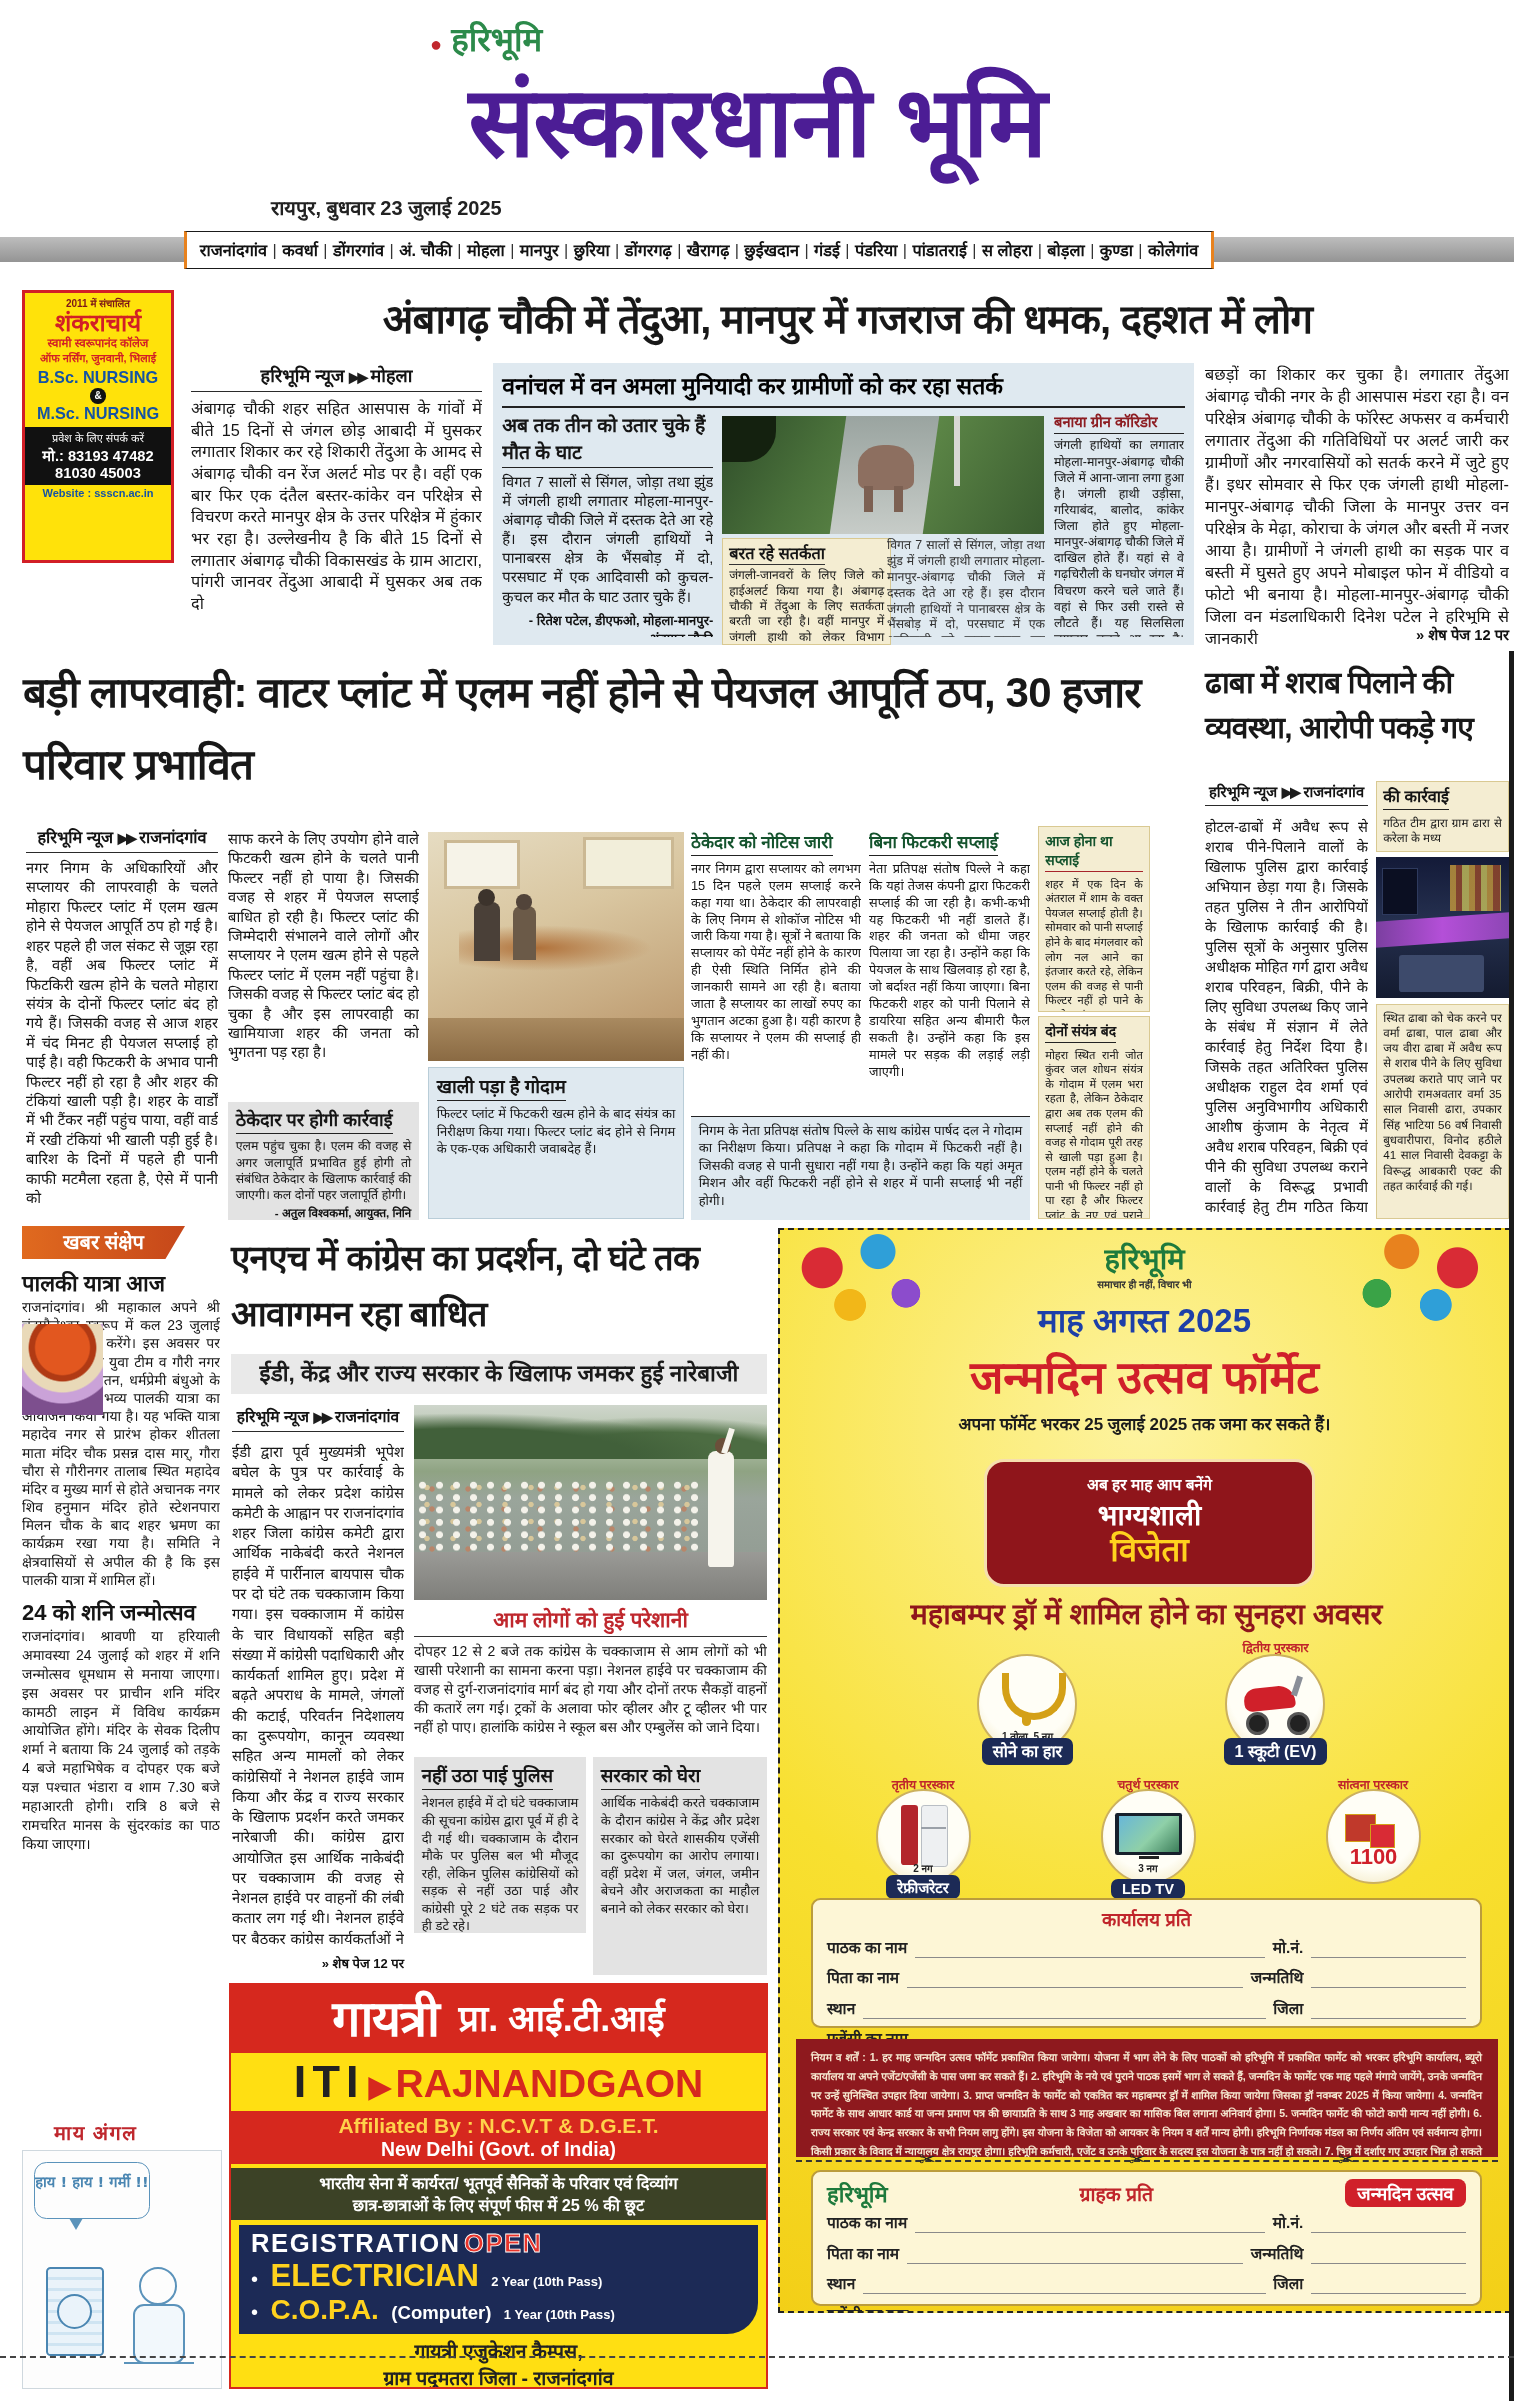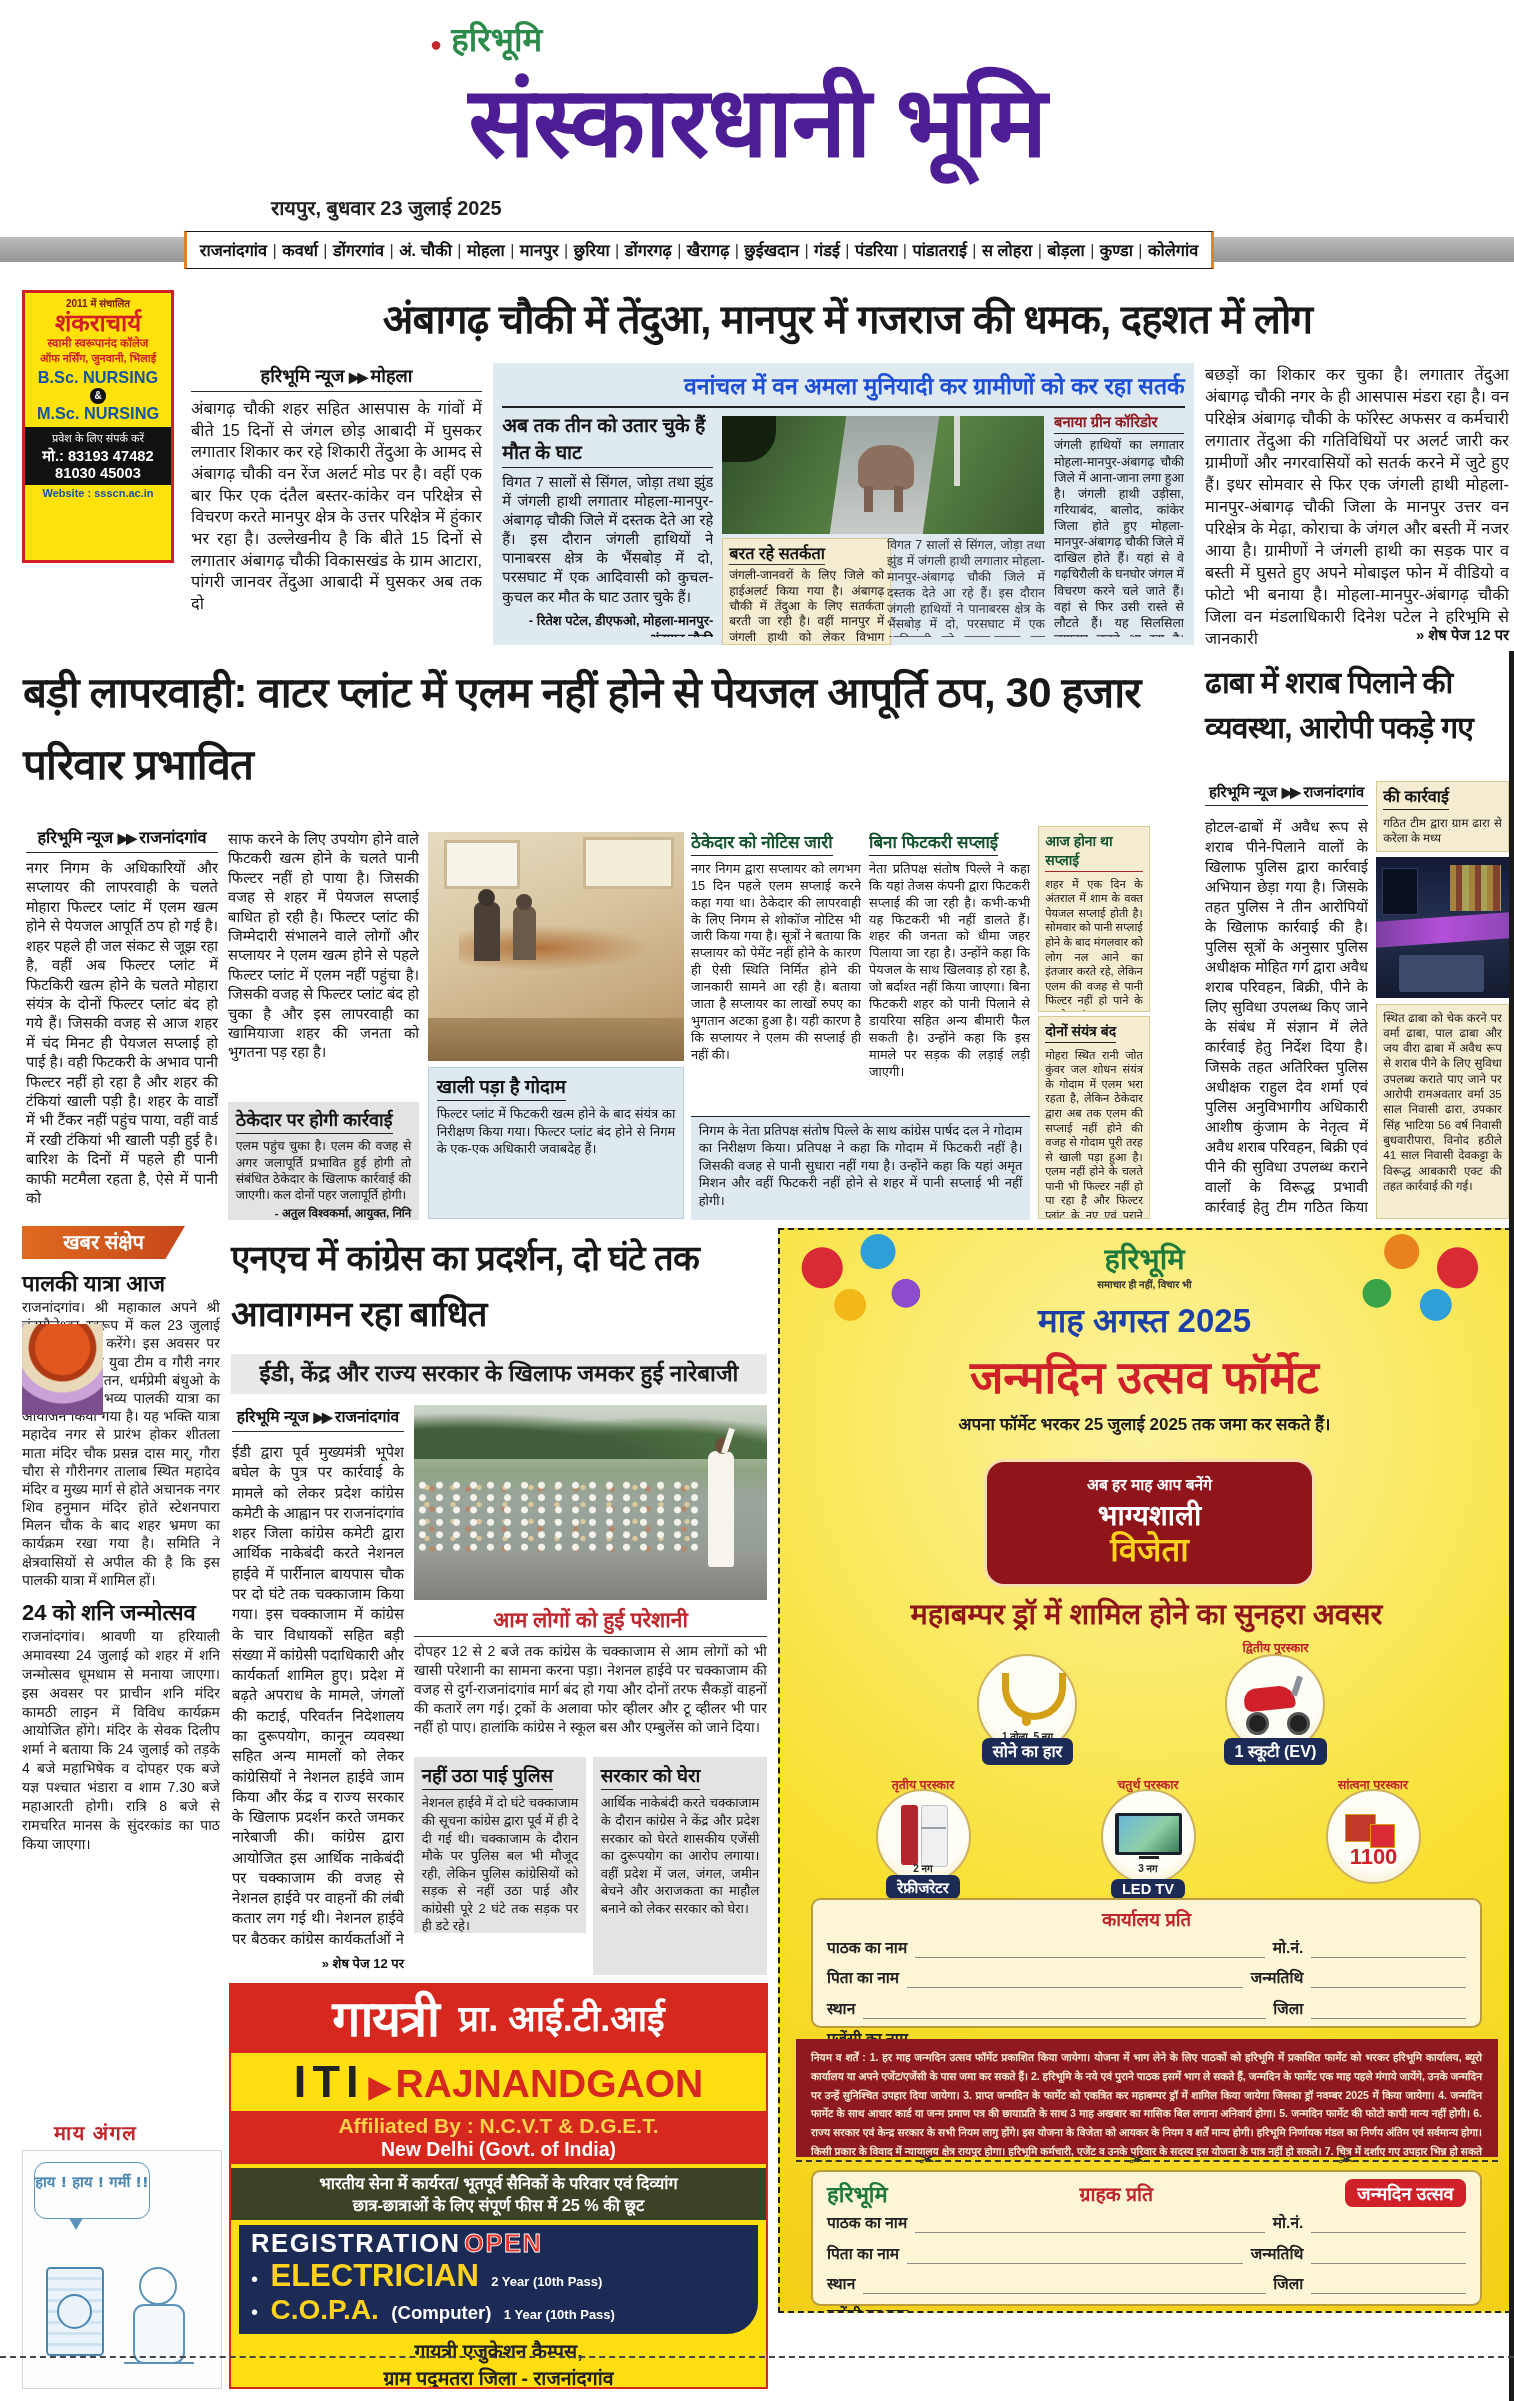--- a/index.html
+++ b/index.html
@@ -93,21 +93,21 @@
   </div>
 
   <div class="abs hl" style="left:189px;top:290px;width:1317px;font-size:40px;text-align:center;">अंबागढ़ चौकी में तेंदुआ, मानपुर में गजराज की धमक, दहशत में लोग</div>
 
   <div class="abs" style="left:191px;top:363px;width:291px;height:282px;">
     <div class="byline"><span>हरिभूमि न्यूज</span><span class="arr">▶▶</span><span>मोहला</span></div>
     <div class="jst clip" style="font-size:16.3px;line-height:1.33;margin-top:6.2px;height:232px;">अंबागढ़ चौकी शहर सहित आसपास के गांवों में बीते 15 दिनों से जंगल छोड़ आबादी में घुसकर लगातार शिकार कर रहे शिकारी तेंदुआ के आमद से अंबागढ़ चौकी वन रेंज अलर्ट मोड पर है। वहीं एक बार फिर एक दंतैल बस्तर-कांकेर वन परिक्षेत्र से विचरण करते मानपुर क्षेत्र के उत्तर परिक्षेत्र में हुंकार भर रहा है। उल्लेखनीय है कि बीते 15 दिनों से लगातार अंबागढ़ चौकी विकासखंड के ग्राम आटारा, पांगरी जानवर तेंदुआ आबादी में घुसकर अब तक दो</div>
   </div>
 
   <div class="abs blueb" style="left:493px;top:363px;width:701px;height:282px;box-sizing:border-box;padding:6.2px 9.3px;">
-    <div style="font-size:23px;font-weight:700;color:#1d4ed8;text-align:right;border-bottom:2.3px solid #222;padding-bottom:4.6px;">वनांचल में वन अमला मुनियादी कर ग्रामीणों को कर रहा सतर्क</div>
+    <div style="font-size:23px;font-weight:700;color:#000000;text-align:left;border-bottom:2.3px solid #222;padding-bottom:4.6px;">वनांचल में वन अमला मुनियादी कर ग्रामीणों को कर रहा सतर्क</div>
     <div class="abs clip" style="left:9.3px;top:48px;width:211px;height:226px;">
       <div style="font-size:19.4px;font-weight:700;color:#151515;border-bottom:1.5px solid #222;padding-bottom:2.3px;">अब तक तीन को उतार चुके हैं मौत के घाट</div>
       <div class="jst" style="font-size:14.7px;line-height:1.3;margin-top:4.6px;">विगत 7 सालों से सिंगल, जोड़ा तथा झुंड में जंगली हाथी लगातार मोहला-मानपुर-अंबागढ़ चौकी जिले में दस्तक देते आ रहे हैं। इस दौरान जंगली हाथियों ने पानाबरस क्षेत्र के भैंसबोड़ में दो, परसघाट में एक आदिवासी को कुचल-कुचल कर मौत के घाट उतार चुके हैं।</div>
       <div class="attrib" style="font-size:13px;margin-top:4.6px;">- रितेश पटेल, डीएफओ, मोहला-मानपुर-अंबागढ़ चौकी</div>
     </div>
     <div class="abs photo" style="left:229px;top:53px;width:322px;height:118px;background:linear-gradient(120deg,#2f4d2a 0%,#49703a 30%,#5d8747 55%,#3a5c30 100%);">
       <div class="abs" style="left:116px;top:0;width:93px;height:118px;background:linear-gradient(#9aa4a0,#c7ccc8);transform:skewX(-8deg);"></div>
       <div class="abs" style="left:0;top:0;width:54px;height:46px;background:#14210f;border-radius:0 0 31px 0;"></div>
       <div class="abs" style="left:136px;top:29px;width:56px;height:45px;background:#8d6f60;border-radius:45% 45% 20% 20%;"></div>
       <div class="abs" style="left:142px;top:70px;width:9.3px;height:26px;background:#7c6052;"></div>

